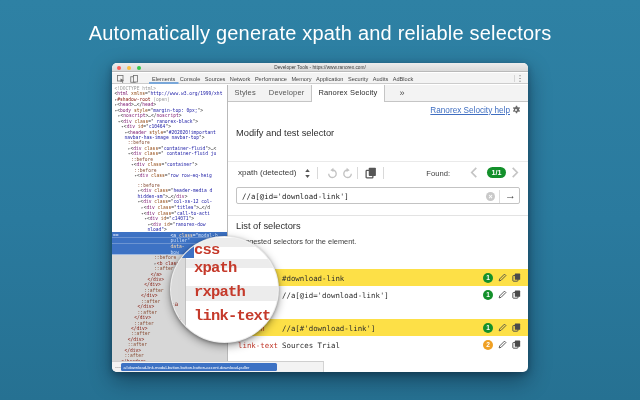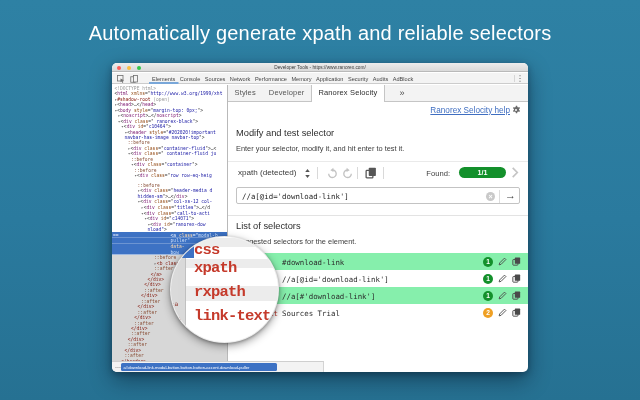--- a/index.html
+++ b/index.html
@@ -73,38 +73,38 @@
   .sect-p { position:absolute; left:8px; font-size:7.4px; color:#3d3d3d; }
 
   .toolbar { position:absolute; left:0; top:76px; width:300px; height:24px;
     border-top:1px solid #eaeaea; }
   .tb-label { position:absolute; left:10px; top:6px; font-size:8.1px; color:#393939; }
   .sorticon { position:absolute; left:76.5px; top:6.5px; width:5px; height:9px; }
   .tb-sep { position:absolute; top:5px; width:1px; height:12px; background:#d9d9d9; }
   .tb-icon { position:absolute; top:5px; width:12px; height:12px; }
   .found-label { position:absolute; right:78px; top:7px; font-size:7.6px; color:#3d3d3d; }
   .chev { position:absolute; top:5px; width:8px; height:11px; }
-  .pill { position:absolute; right:22px; top:4.5px; width:47px; height:11px; border-radius:6px;
+  .pill { position:absolute; right:22px; top:4.5px; width:19px; height:11px; border-radius:6px;
     background:#13902b; color:#fff; font-size:7.2px; font-weight:bold; text-align:center; line-height:11px; }
 
   .inputrow { position:absolute; left:0; top:102px; width:300px; height:20px; }
   .field { position:absolute; left:8px; top:0; width:284px; height:17px;
     border:1px solid #c3c3c3; border-radius:2px; background:#fff; }
   .field-text { position:absolute; left:5px; top:4px; font-family:"DejaVu Sans Mono", monospace;
     font-size:7.4px; color:#242424; }
   .clear-x { position:absolute; right:24px; top:3.5px; width:9px; height:9px; border-radius:50%;
     background:#c9c9c9; color:#fff; font-size:7px; line-height:9px; text-align:center; font-weight:bold; }
   .field-sep { position:absolute; right:19px; top:2px; width:1px; height:13px; background:#ddd; }
   .go-arrow { position:absolute; right:3px; top:1px; font-size:11px; color:#3a3a3a; }
 
   .hdiv2 { position:absolute; left:0; top:129.5px; width:300px; height:1px; background:#e3e3e3; }
 
   .sel-rows { position:absolute; left:0; top:168px; width:300px; }
   .sel-row { position:relative; height:17px; }
-  .sel-row.striped { background:#86efac; }
+  .sel-row.striped { background:#fde047;margin-top:16px; }
   .row-label { position:absolute; left:10px; top:5px; font-family:"DejaVu Sans Mono", monospace;
     font-size:7.4px; color:#c0392b; }
   .row-value { position:absolute; left:54px; top:5px; font-family:"DejaVu Sans Mono", monospace;
     font-size:7.4px; color:#2b2b2b; }
   .badge { position:absolute; left:255px; top:3.5px; width:10px; height:10px; border-radius:50%;
     color:#fff; font-size:6.6px; font-weight:bold; text-align:center; line-height:10px; }
   .row-icon { position:absolute; top:4px; width:9px; height:9px; }
   .row-icon.pencil { left:270px; } .row-icon.copy2 { left:284px; }
 
   
@@ -194,21 +194,20 @@
 
         <div class="help-row">
           <span class="help-link">Ranorex Selocity help</span>
           <svg class="gear" viewBox="0 0 20 20">
             <path fill="#6a6a6a" d="M10 6.5A3.5 3.5 0 1 0 10 13.5 3.5 3.5 0 0 0 10 6.5zm8-.1-1.3-2.2-2.4.7a6.6 6.6 0 0 0-1.5-.9L12.3 1.5H9.7L9.2 4a6.6 6.6 0 0 0-1.5.9l-2.4-.7L4 6.4l1.9 1.7a6.6 6.6 0 0 0 0 1.8L4 11.6l1.3 2.2 2.4-.7c.5.4 1 .7 1.5.9l.5 2.5h2.6l.5-2.5c.5-.2 1-.5 1.5-.9l2.4.7 1.3-2.2-1.9-1.7a6.6 6.6 0 0 0 0-1.8z"></path>
             <circle cx="10" cy="10" r="2" fill="#fff"></circle>
           </svg>
         </div>
 
         <div class="sect-h" style="top:43px">Modify and test selector</div>
-        <div class="sect-p" style="top:59px">Enter your selector, modify it, and hit enter to test it.</div>
 
         <div class="toolbar">
           <span class="tb-label">xpath (detected)</span>
           <svg class="sorticon" viewBox="0 0 6 12">
             <path d="M3 0 L6 4 L0 4 Z" fill="#555"></path>
               <path d="M3 12 L0 8 L6 8 Z" fill="#555"></path>
           </svg>
           <div class="tb-sep" style="left:88.5px"></div>
           <svg class="tb-icon" style="left:97.5px" viewBox="0 0 16 16">
             <path d="M8.5 4 A5 5 0 1 1 3.6 9" fill="none" stroke="#c3c3c3" stroke-width="1.8"></path>

